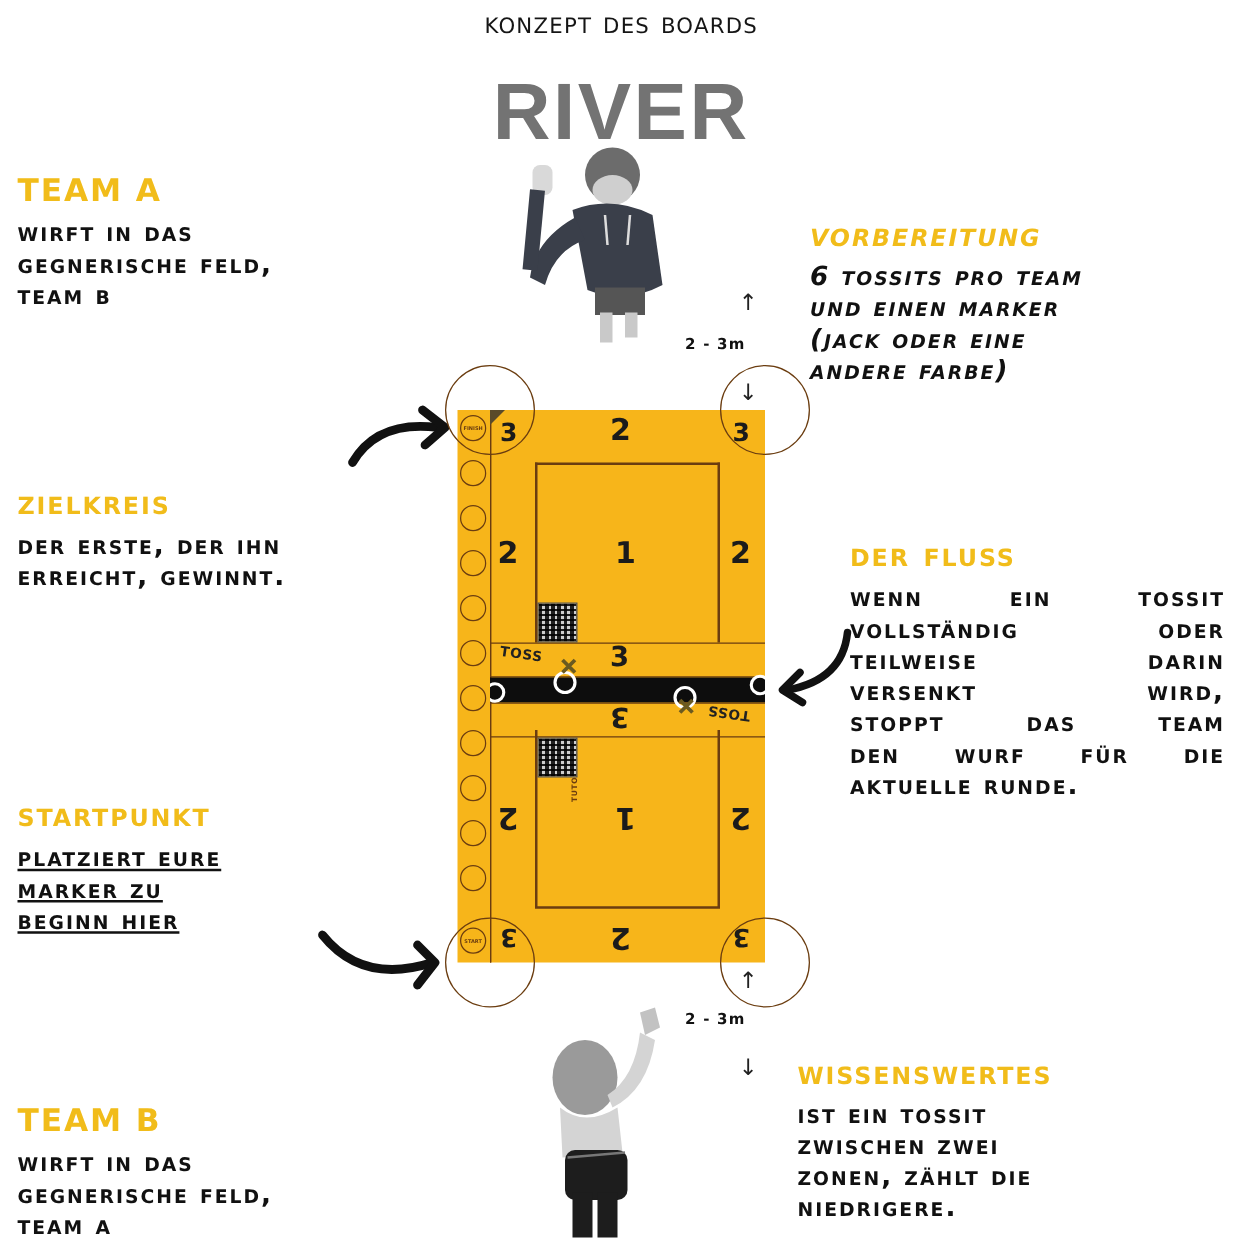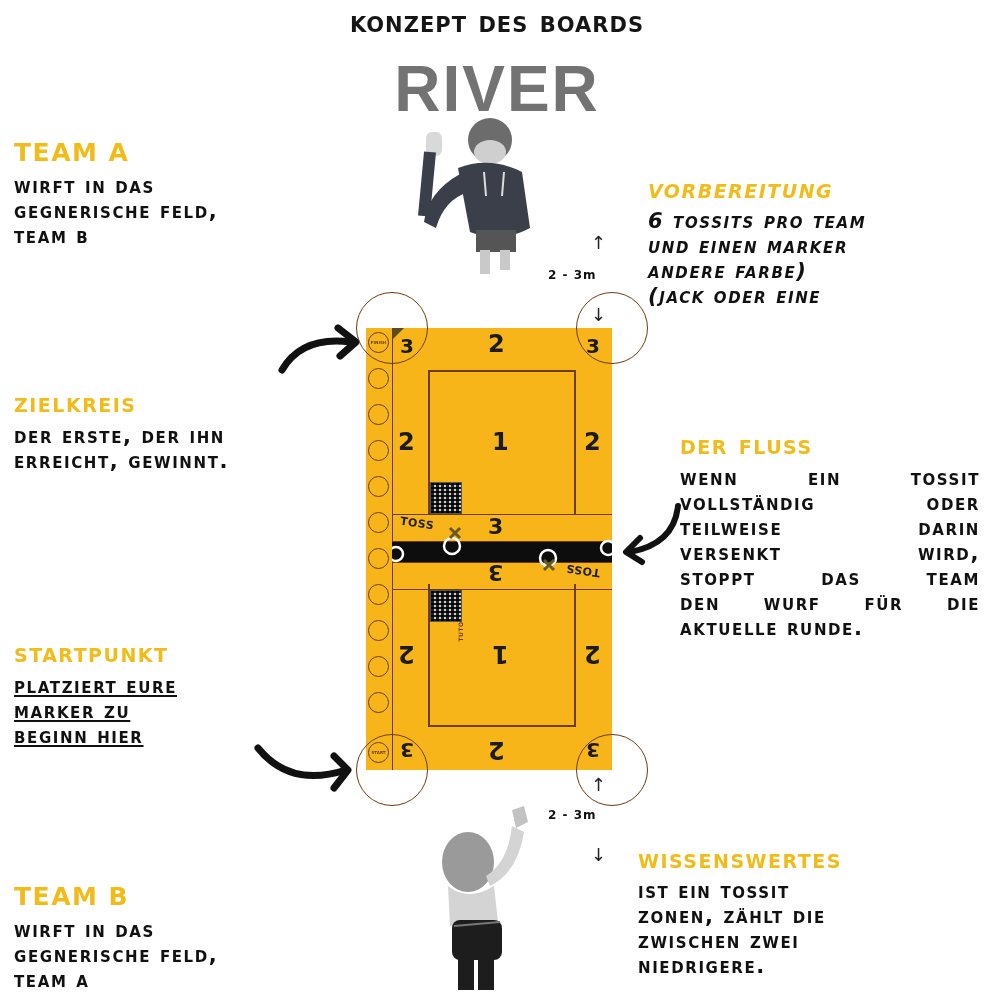--- a/index.html
+++ b/index.html
@@ -1,18 +1,18 @@
 <!DOCTYPE html>
 <html><head>
 <meta charset="utf-8">
 <style>
   html,body{margin:0;padding:0;background:#ffffff;}
   body{width:994px;height:1000px;position:relative;overflow:hidden;font-family:"DejaVu Sans",sans-serif;color:#111;}
   .abs{position:absolute;}
-  .title{left:0;width:994px;text-align:center;top:4px;font-size:30px;font-weight:bold;letter-spacing:1px;font-variant:small-caps;text-transform:lowercase;color:#151515;}
+  .title{left:0;width:994px;text-align:center;top:4px;font-size:24px;font-weight:normal;letter-spacing:1px;font-variant:small-caps;text-transform:lowercase;color:#151515;}
   .subtitle{left:0;width:994px;text-align:center;top:52px;font-size:64px;font-weight:bold;color:#737373;letter-spacing:2px;font-family:"Liberation Sans",sans-serif;}
   .sec-h{font-weight:bold;font-size:27px;color:#f1bc1a;letter-spacing:1.5px;font-variant:small-caps;text-transform:lowercase;line-height:30px;font-family:"DejaVu Sans",sans-serif;}
   .sec-h.caps{text-transform:uppercase;font-variant:normal;font-size:25px;}
   .sec-b{font-weight:bold;font-size:21px;letter-spacing:1.6px;font-variant:small-caps;text-transform:lowercase;line-height:25px;color:#111;font-family:"DejaVu Sans",sans-serif;}
   .justify{text-align:justify;text-align-last:justify;}
   .dist{font-weight:bold;font-size:12px;color:#111;letter-spacing:1px;font-family:"DejaVu Sans",sans-serif;}
   .arrow-small{font-size:18px;color:#222;line-height:18px;}
   .board{left:366px;top:328px;width:246px;height:442px;background:#f7b51a;}
   .track{position:absolute;left:0;top:0;width:26px;height:442px;border-right:1.5px solid #6b3d10;}
   .track .c{position:absolute;left:2px;width:21px;height:21px;border:1.3px solid #6b3d10;border-radius:50%;box-sizing:border-box;font-size:4px;color:#6b3d10;text-align:center;line-height:19px;font-weight:bold;}
@@ -42,22 +42,22 @@
     <div>gegnerische Feld,</div>
     <div>Team B</div>
   </div>
 </div>
 
 <div class="abs" style="left:648px;top:174px;width:300px;font-style:italic;">
   <div class="sec-h">Vorbereitung</div>
   <div class="sec-b" style="margin-top:5px;">
     <div>6 Tossits pro Team</div>
     <div>und einen Marker</div>
+    <div>(Jack oder eine</div>
     <div>andere Farbe)</div>
-    <div>(Jack oder eine</div>
   </div>
 </div>
 
 <div class="abs" style="left:14px;top:388px;width:320px;">
   <div class="sec-h">Zielkreis</div>
   <div class="sec-b" style="margin-top:6px;">
     <div>Der Erste, der ihn</div>
     <div>erreicht, gewinnt.</div>
   </div>
 </div>
@@ -81,22 +81,22 @@
     <div>Platziert eure</div>
     <div>Marker zu</div>
     <div>Beginn hier</div>
   </div>
 </div>
 
 <div class="abs" style="left:638px;top:844px;width:340px;">
   <div class="sec-h">Wissenswertes</div>
   <div class="sec-b" style="margin-top:5px;">
     <div>Ist ein Tossit</div>
+    <div>zwischen zwei</div>
     <div>Zonen, zählt die</div>
-    <div>zwischen zwei</div>
     <div>niedrigere.</div>
   </div>
 </div>
 
 <div class="abs" style="left:14px;top:882px;width:300px;">
   <div class="sec-h caps">TEAM B</div>
   <div class="sec-b" style="margin-top:6px;">
     <div>wirft in das</div>
     <div>gegnerische Feld,</div>
     <div>Team A</div>

